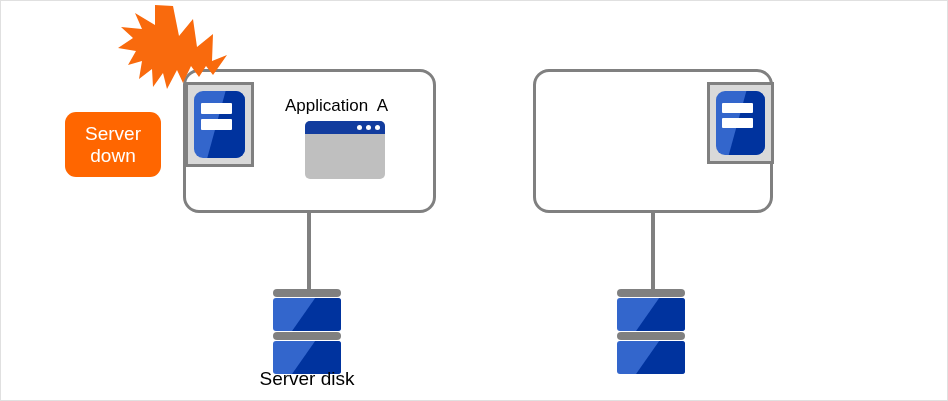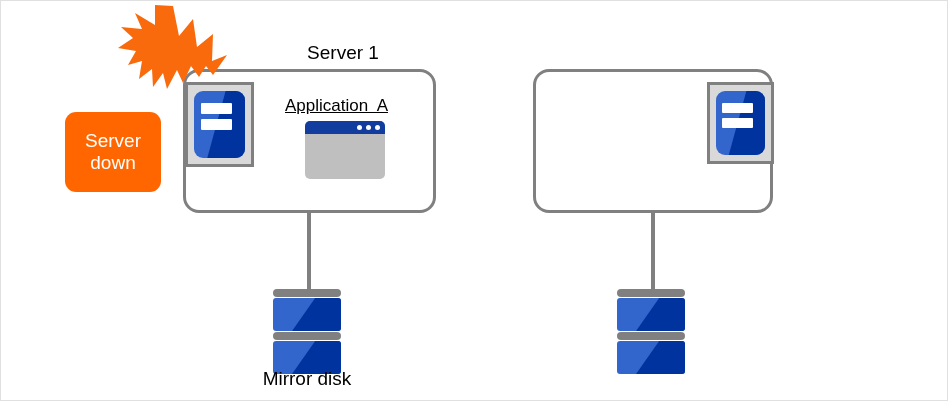--- a/index.html
+++ b/index.html
@@ -93,21 +93,20 @@
     width: 5px;
     height: 5px;
     border-radius: 50%;
     background: #ffffff;
   }
   .app-label {
     font-size: 17px;
     color: #000000;
     white-space: pre;
     line-height: 1;
-    text-decoration: underline;
   }
 
   
   .disk {
     display: flex;
     flex-direction: column;
     align-items: center;
   }
   .disk-bar {
     width: 100%;
@@ -157,21 +156,20 @@
     line-height: 1.15;
     text-align: center;
   }
   .burst { overflow: visible; }
 </style>
 </head>
 <body>
 
 <div id="canvas">
 
-  <div class="abs box-caption" style="left:282px; top:42px; width:120px;">Server 1</div>
 
   <div class="abs server-box" style="left:182px; top:68px; width:253px; height:144px;"></div>
 
   <div class="abs srv-icon" style="left:184px; top:81px; width:69px; height:85px;">
     <div class="srv-icon-body">
       <div class="srv-icon-shade"></div>
       <div class="srv-bar b1"></div>
       <div class="srv-bar b2"></div>
     </div>
   </div>
@@ -183,21 +181,21 @@
       <span class="app-dot"></span>
       <span class="app-dot"></span>
       <span class="app-dot"></span>
     </div>
   </div>
 
   <svg class="abs burst" style="left:108px; top:2px;" width="120" height="118" viewBox="0 0 120 118">
     <polygon fill="#f96a0d" points="64,3 70,33 84,16 88,44 104,31 103,58 118,52 104,72 97,63 90,74 82,63 74,80 68,67 58,86 54,70 44,84 43,66 30,76 33,58 19,62 27,48 9,45 24,35 12,24 33,26 26,10 46,22 46,2"></polygon>
   </svg>
 
-  <div class="abs callout" style="left:64px; top:111px; width:96px; height:80px;text-align:right;">
+  <div class="abs callout" style="left:64px; top:111px; width:96px; height:65px;text-align:right;">
     <div>Server</div>
     <div>down</div>
   </div>
 
 
   <div class="abs server-box" style="left:532px; top:68px; width:240px; height:144px;"></div>
 
   <div class="abs srv-icon" style="left:706px; top:81px; width:67px; height:82px;">
     <div class="srv-icon-body">
       <div class="srv-icon-shade"></div>
@@ -212,21 +210,21 @@
   <div class="abs disk" style="left:272px; top:288px; width:68px;">
     <div class="disk-bar"></div>
     <div class="disk-platter">
       <div class="shade"></div>
     </div>
     <div class="disk-bar"></div>
     <div class="disk-platter">
       <div class="shade"></div>
     </div>
   </div>
-  <div class="abs disk-caption" style="left:246px; top:368px; width:120px;">Mirror disk</div>
+  <div class="abs disk-caption" style="left:246px; top:368px; width:120px;">Server disk</div>
 
   <div class="abs disk" style="left:616px; top:288px; width:68px;">
     <div class="disk-bar"></div>
     <div class="disk-platter">
       <div class="shade"></div>
     </div>
     <div class="disk-bar"></div>
     <div class="disk-platter">
       <div class="shade"></div>
     </div>

